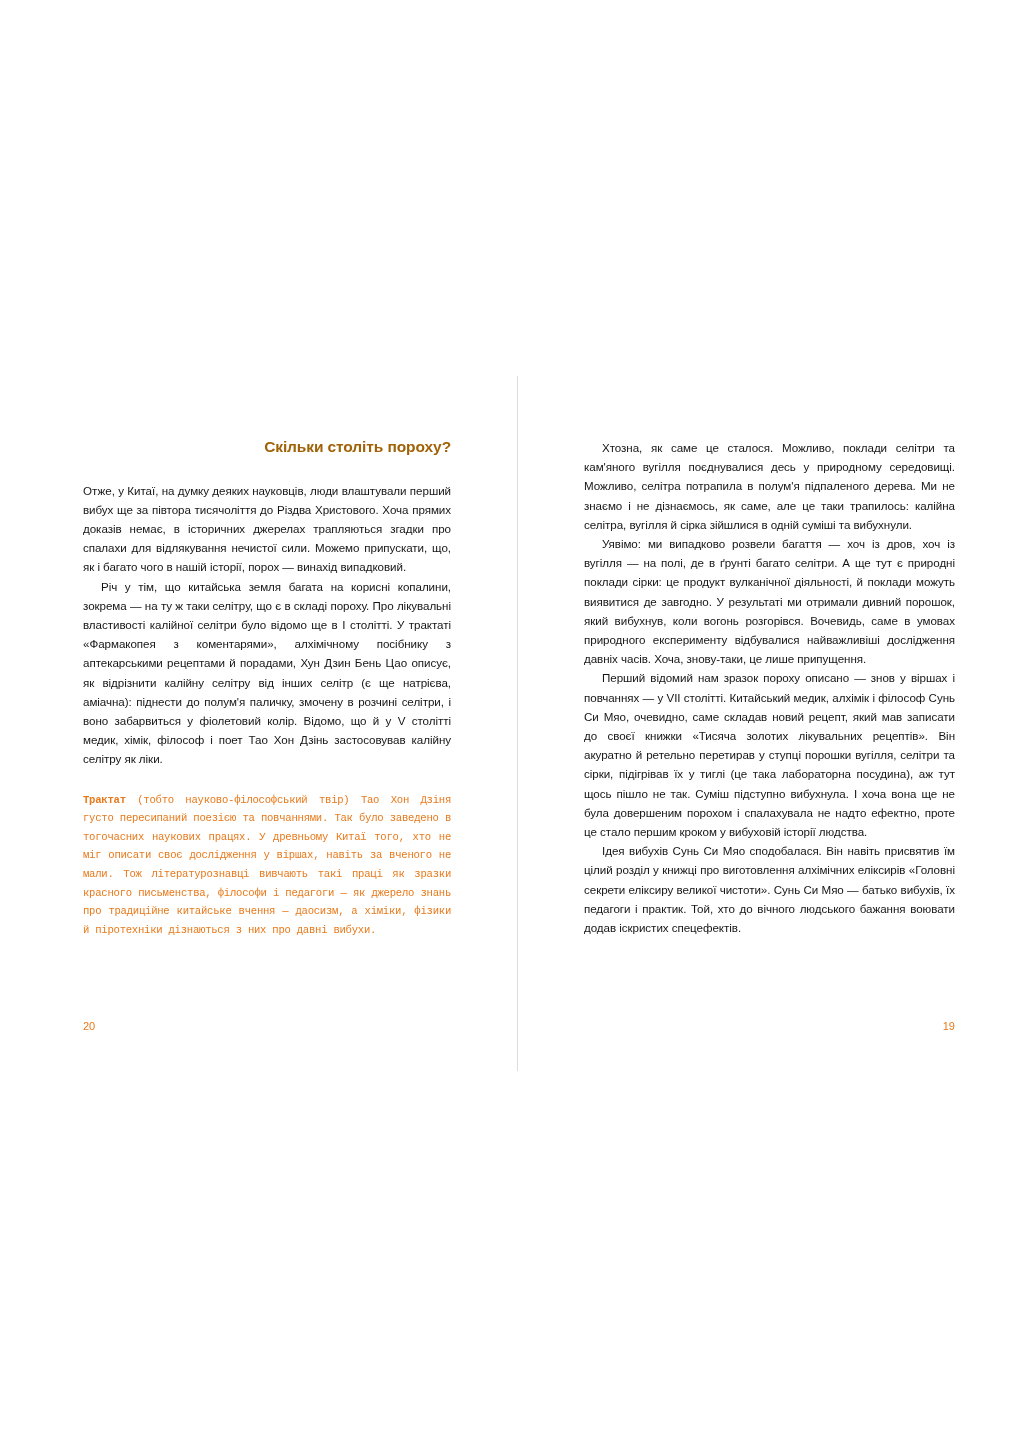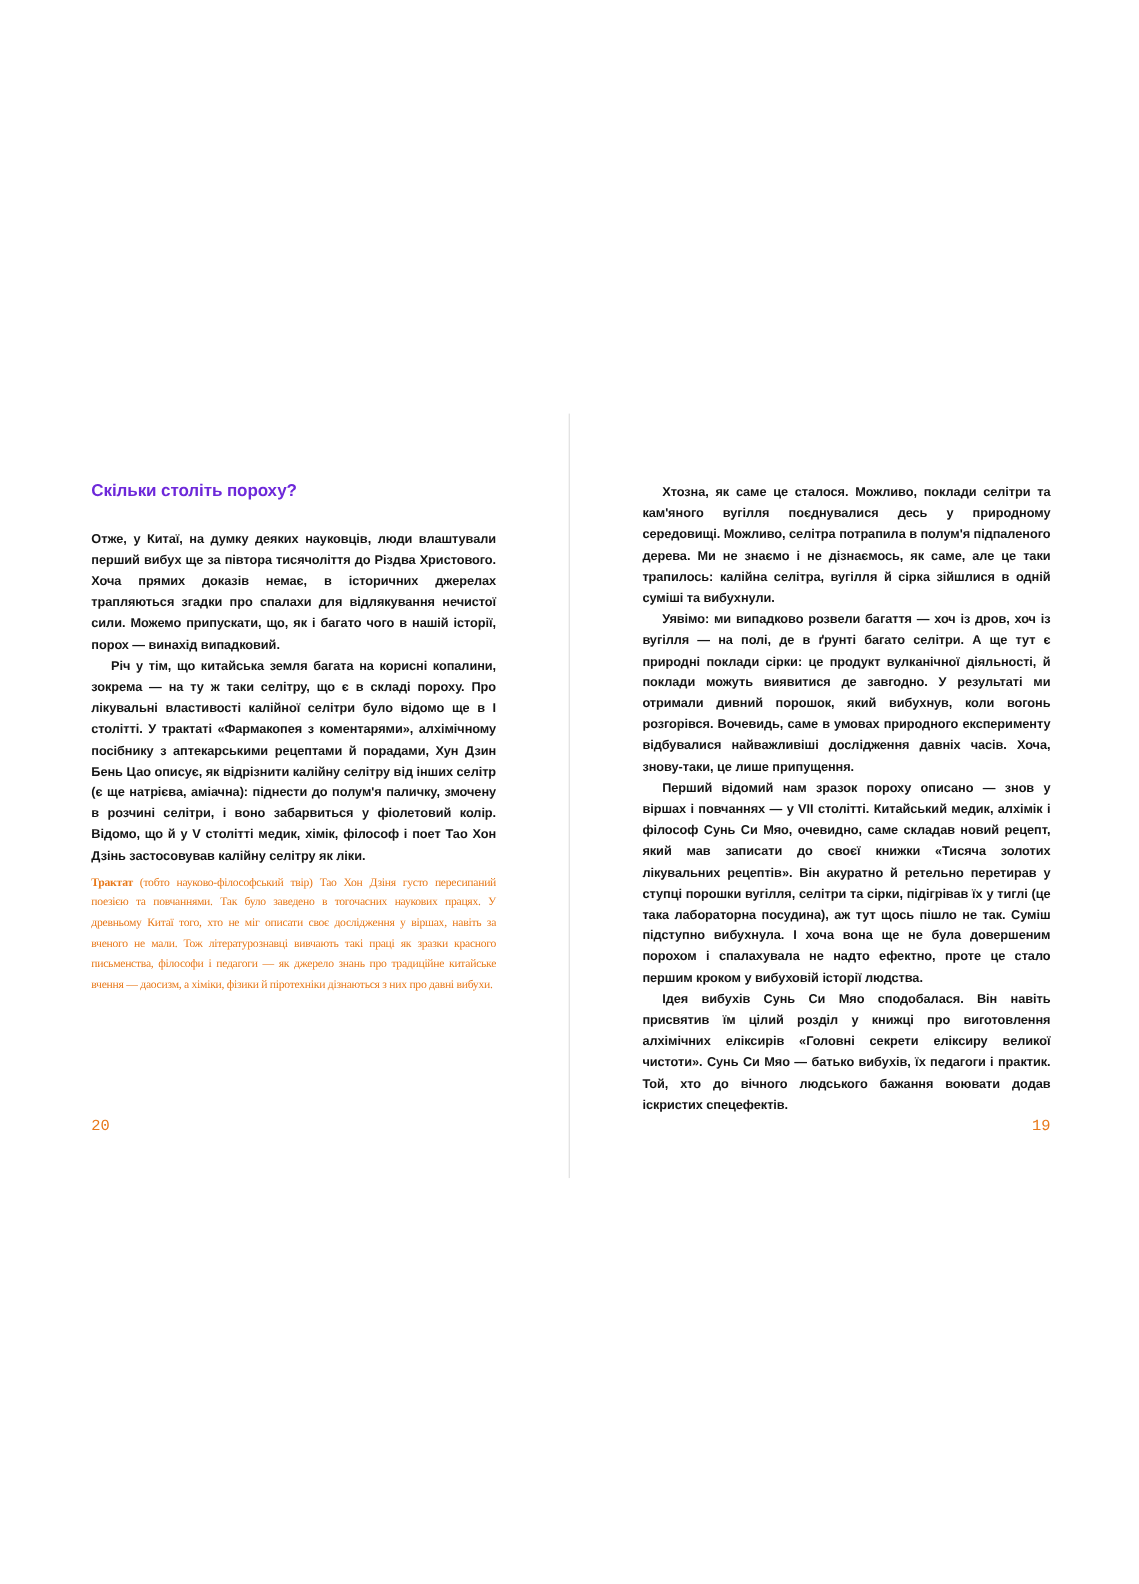--- a/index.html
+++ b/index.html
@@ -38,62 +38,62 @@
 
   .page-right {
     width: 518px;
     padding: 62px 80px 0 66px;
     border-left: 1px solid #dcdcdc;
   }
 
   .chapter-title {
     font-size: 15.5px;
     font-weight: bold;
-    color: #6d28d9;
+    color: #a16207;
     letter-spacing: -0.1px;
     margin: 0 0 24px 0;
     line-height: 1.2;
+    text-align: right;
   }
 
   p.body {
     font-size: 11.6px;
     line-height: 19.2px;
     color: #151515;
     margin: 0;
     text-align: justify;
     letter-spacing: -0.05px;
     -webkit-hyphens: none;
     hyphens: none;
-    font-weight: bold;
   }
 
   p.body.indent {
     text-indent: 18px;
   }
 
   .callout {
-    margin-top: 6px;
+    margin-top: 22px;
     font-size: 10.6px;
     line-height: 18.6px;
     color: #e8791a;
     text-align: justify;
-    font-family: Liberation Serif, serif;
+    font-family: Liberation Mono, monospace;
     letter-spacing: -0.25px;
   }
 
   .callout .lead {
     font-weight: bold;
   }
 
   .folio {
     position: absolute;
     bottom: 39px;
-    font-size: 14px;
+    font-size: 11px;
     color: #e8791a;
-    font-family: Liberation Mono, monospace;
+    font-family: Liberation Sans, sans-serif;
   }
 
   .folio-left {
     left: 83px;
   }
 
   .folio-right {
     right: 80px;
   }
 </style>

